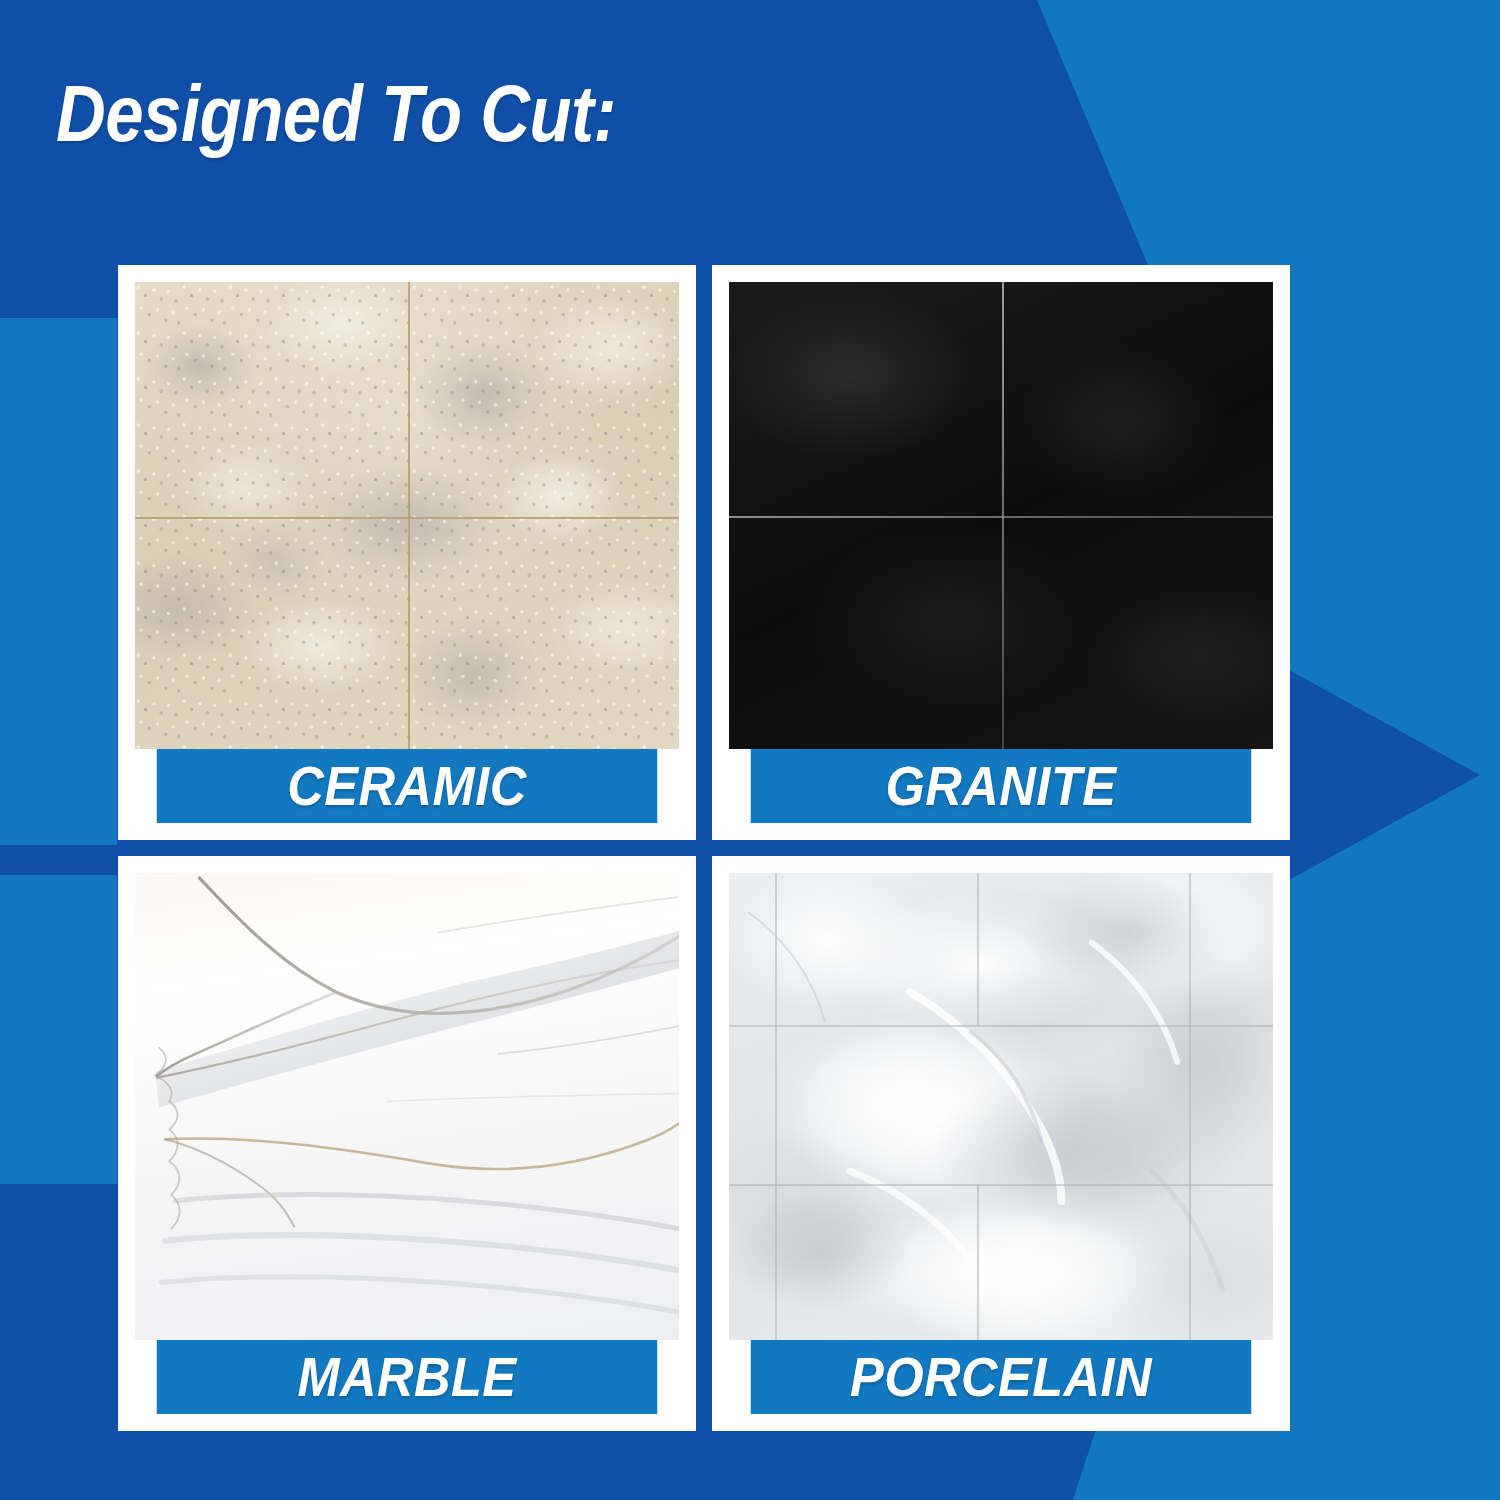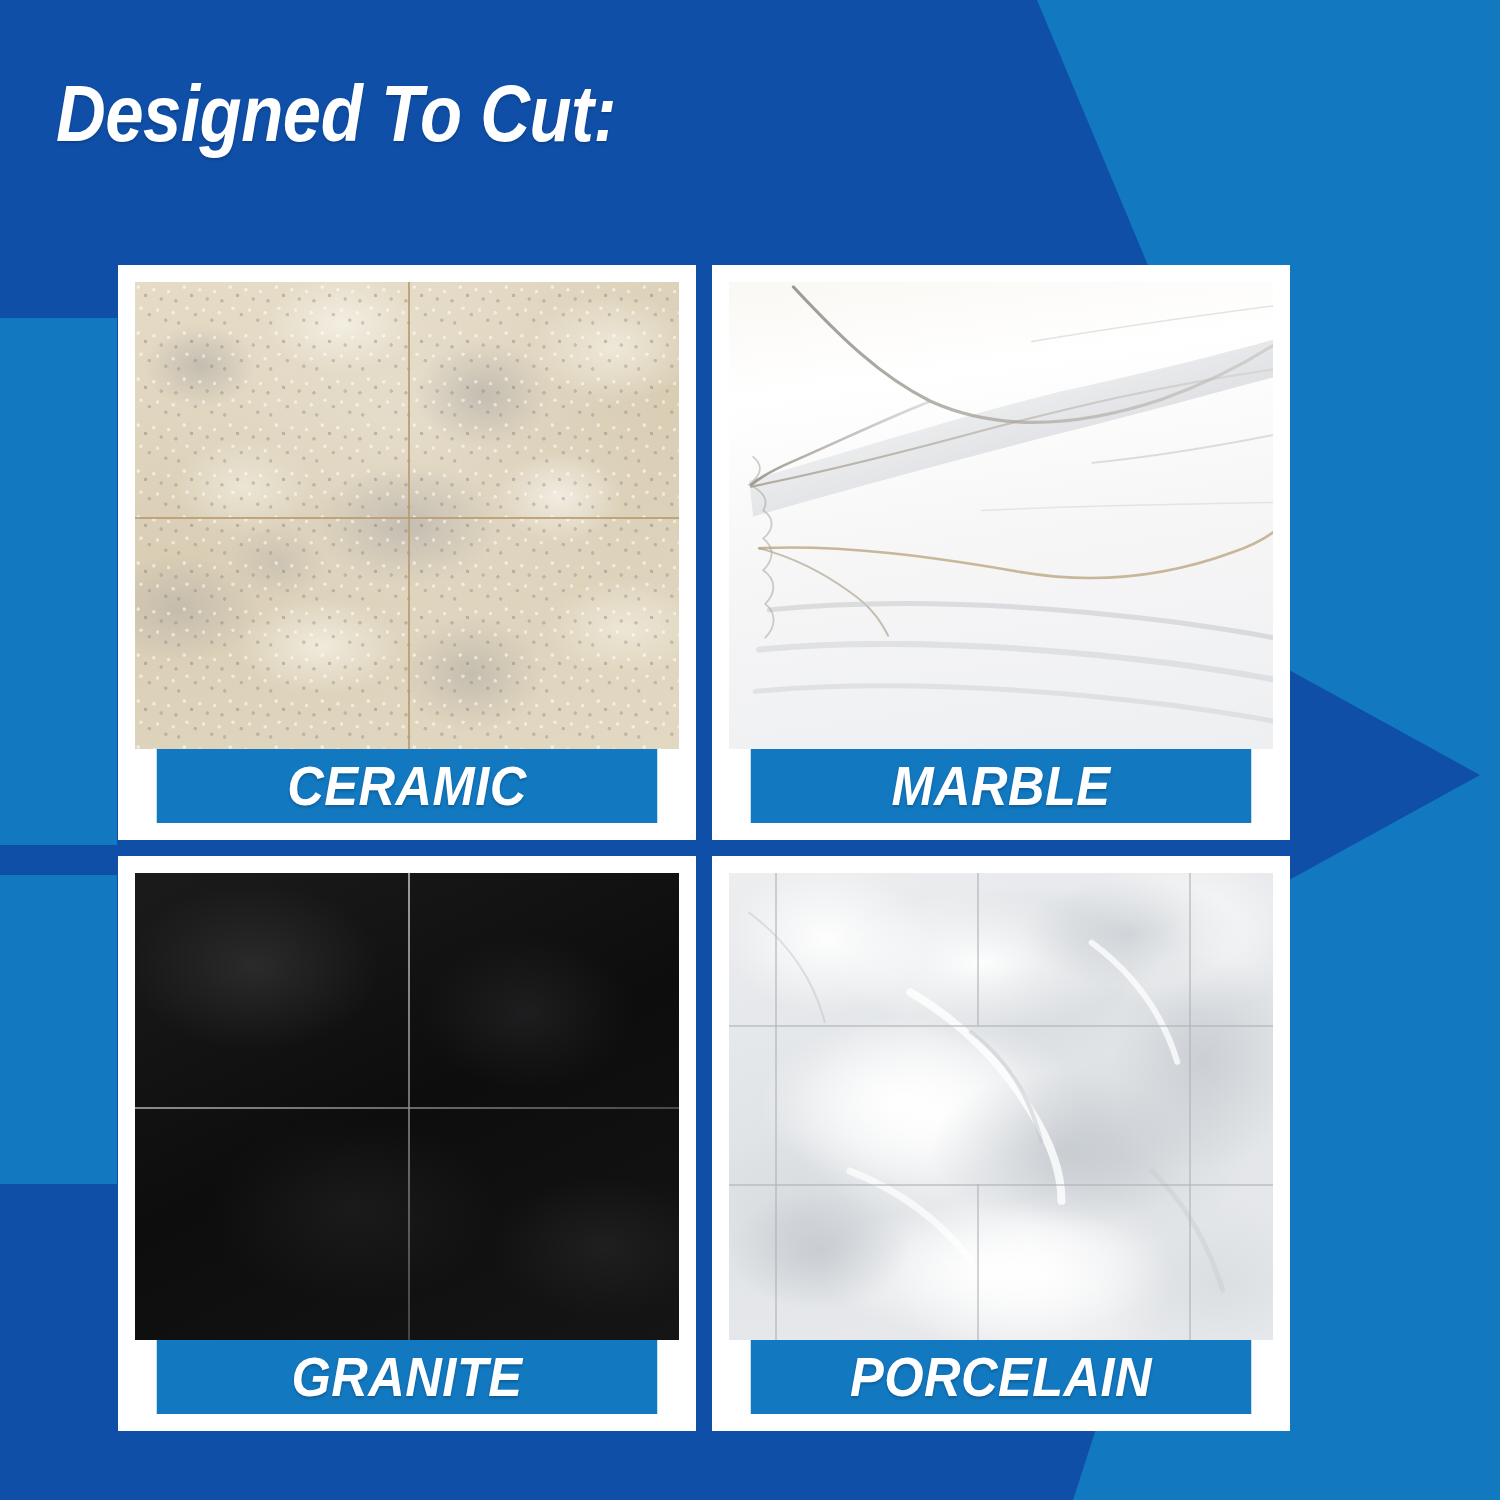--- a/index.html
+++ b/index.html
@@ -250,20 +250,30 @@
   <div class="grid">
 
     <div class="card">
       <div class="card-swatch">
         <div class="tex-ceramic">
           <div class="grout-v"></div>
           <div class="grout-h"></div>
         </div>
       </div>
       <div class="card-label">CERAMIC</div>
+    </div>
+
+    <div class="card">
+      <div class="card-swatch">
+        <div class="tex-granite">
+          <div class="grout-v"></div>
+          <div class="grout-h"></div>
+        </div>
+      </div>
+      <div class="card-label">GRANITE</div>
     </div>
 
     <div class="card">
       <div class="card-swatch">
         <div class="tex-marble">
           <svg viewBox="0 0 540 470" preserveAspectRatio="none">
             <defs>
               <linearGradient id="vg1" x1="0" y1="0" x2="1" y2="0">
                 <stop offset="0%" stop-color="#8d8a80" stop-opacity="0.85"></stop>
                 <stop offset="45%" stop-color="#a5a098" stop-opacity="0.7"></stop>
@@ -302,30 +312,20 @@
             <path d="M360 182 C 420 176, 480 166, 540 154" fill="none" stroke="#b2aea6" stroke-opacity="0.4" stroke-width="1.8"></path>
             <path d="M250 230 C 330 226, 420 224, 540 222" fill="none" stroke="#bcb9b2" stroke-opacity="0.3" stroke-width="1.5"></path>
           </svg>
         </div>
       </div>
       <div class="card-label">MARBLE</div>
     </div>
 
     <div class="card">
       <div class="card-swatch">
-        <div class="tex-granite">
-          <div class="grout-v"></div>
-          <div class="grout-h"></div>
-        </div>
-      </div>
-      <div class="card-label">GRANITE</div>
-    </div>
-
-    <div class="card">
-      <div class="card-swatch">
         <div class="tex-porcelain">
           <svg viewBox="0 0 540 470" preserveAspectRatio="none">
             <defs>
               <radialGradient id="cl1" cx="50%" cy="50%" r="50%">
                 <stop offset="0%" stop-color="#ffffff" stop-opacity="0.95"></stop>
                 <stop offset="100%" stop-color="#ffffff" stop-opacity="0"></stop>
               </radialGradient>
               <radialGradient id="cl2" cx="50%" cy="50%" r="50%">
                 <stop offset="0%" stop-color="#b9bfc5" stop-opacity="0.55"></stop>
                 <stop offset="100%" stop-color="#b9bfc5" stop-opacity="0"></stop>

